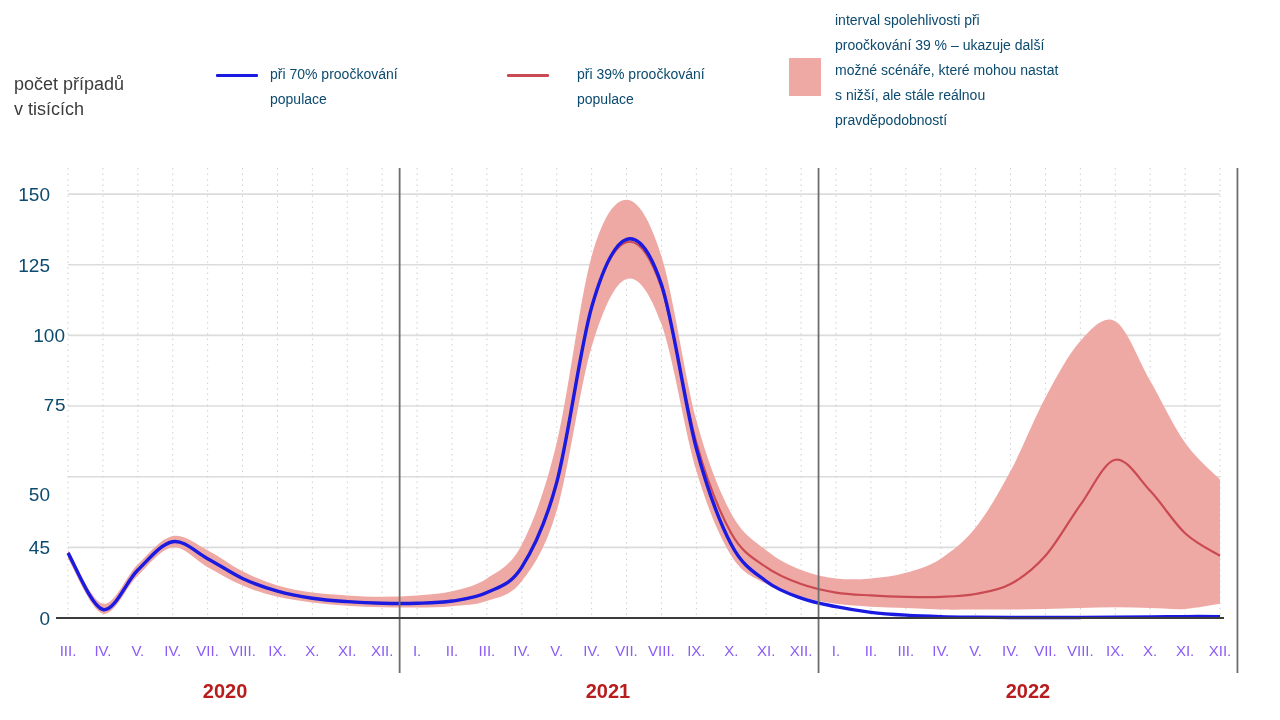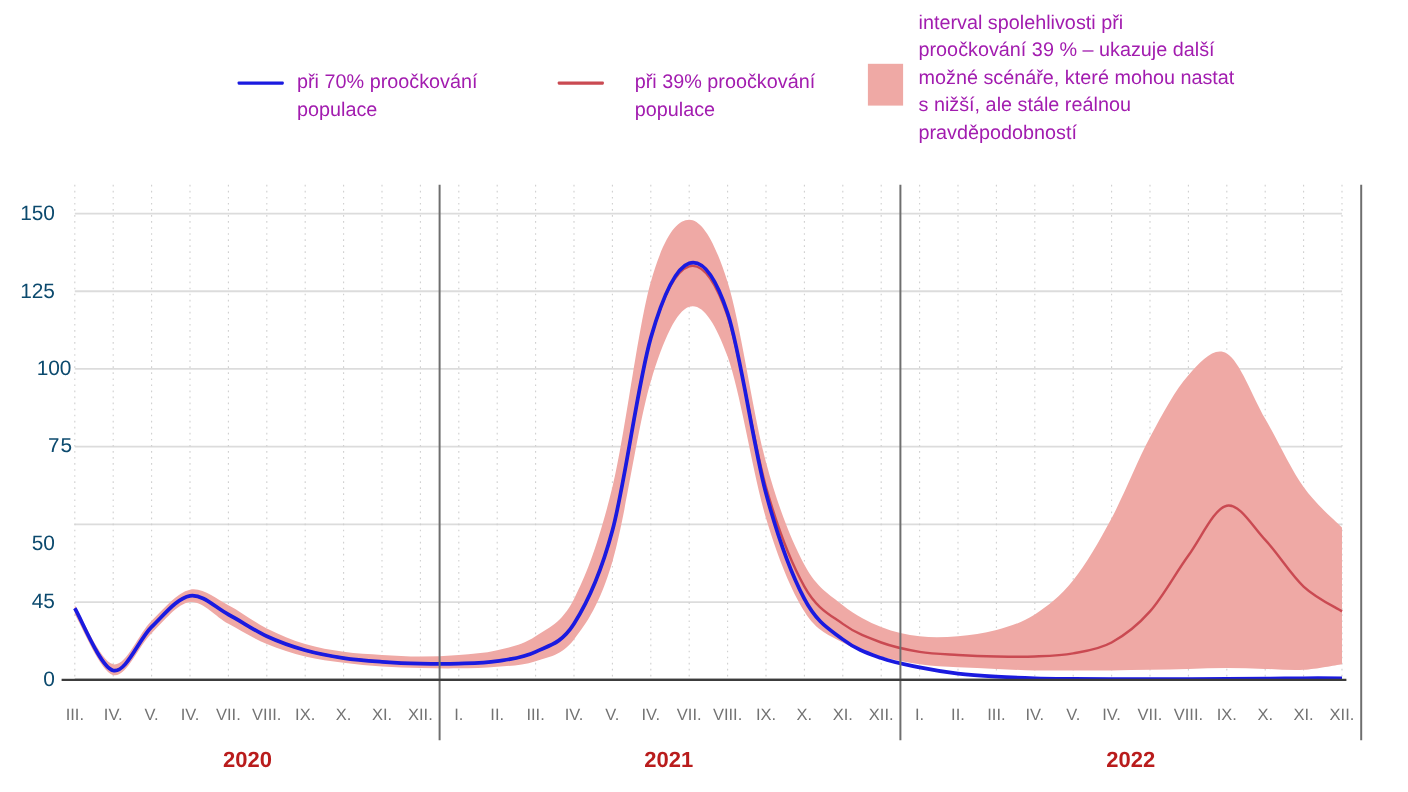--- a/index.html
+++ b/index.html
@@ -50,23 +50,23 @@
     border-radius: 1px;
   }
   .legend-swatch-box {
     width: 32px;
     height: 38px;
     margin-top: 50px;
     margin-right: 14px;
     flex: none;
   }
   .legend-text {
-    font-size: 18px;
+    font-size: 14px;
     line-height: 25px;
-    color: #a21caf;
+    color: #0c4a6e;
     white-space: pre-line;
   }
   .legend-text.narrow { width: 250px; }
   .legend-text.wide   { width: 400px; }
 
   
   #plot {
     position: absolute;
     left: 0;
     top: 150px;
@@ -81,39 +81,41 @@
     width: 50px;
     text-align: right;
     font-size: 19px;
     color: #0c4a6e;
     line-height: 19px;
   }
   .tick-x {
     position: absolute;
     text-align: center;
     font-size: 15px;
-    color: #737373;
+    color: #8b5cf6;
     line-height: 15px;
     transform: translateX(-50%);
     white-space: nowrap;
   }
   .year-label {
     position: absolute;
     text-align: center;
     font-size: 20px;
     font-weight: bold;
     color: #b91c1c;
     transform: translateX(-50%);
   }
 </style>
 </head>
 <body>
 
 <div id="legend">
 
+  <div class="axis-title">počet případů
+v tisících</div>
 
   <div class="legend-entry" id="legend-blue">
     <span class="legend-swatch-line" style="background:#1a1ae0"></span>
     <span class="legend-text narrow">při 70% proočkování
 populace</span>
   </div>
 
   <div class="legend-entry" id="legend-red">
     <span class="legend-swatch-line" style="background:#ca4a52"></span>
     <span class="legend-text narrow">při 39% proočkování

